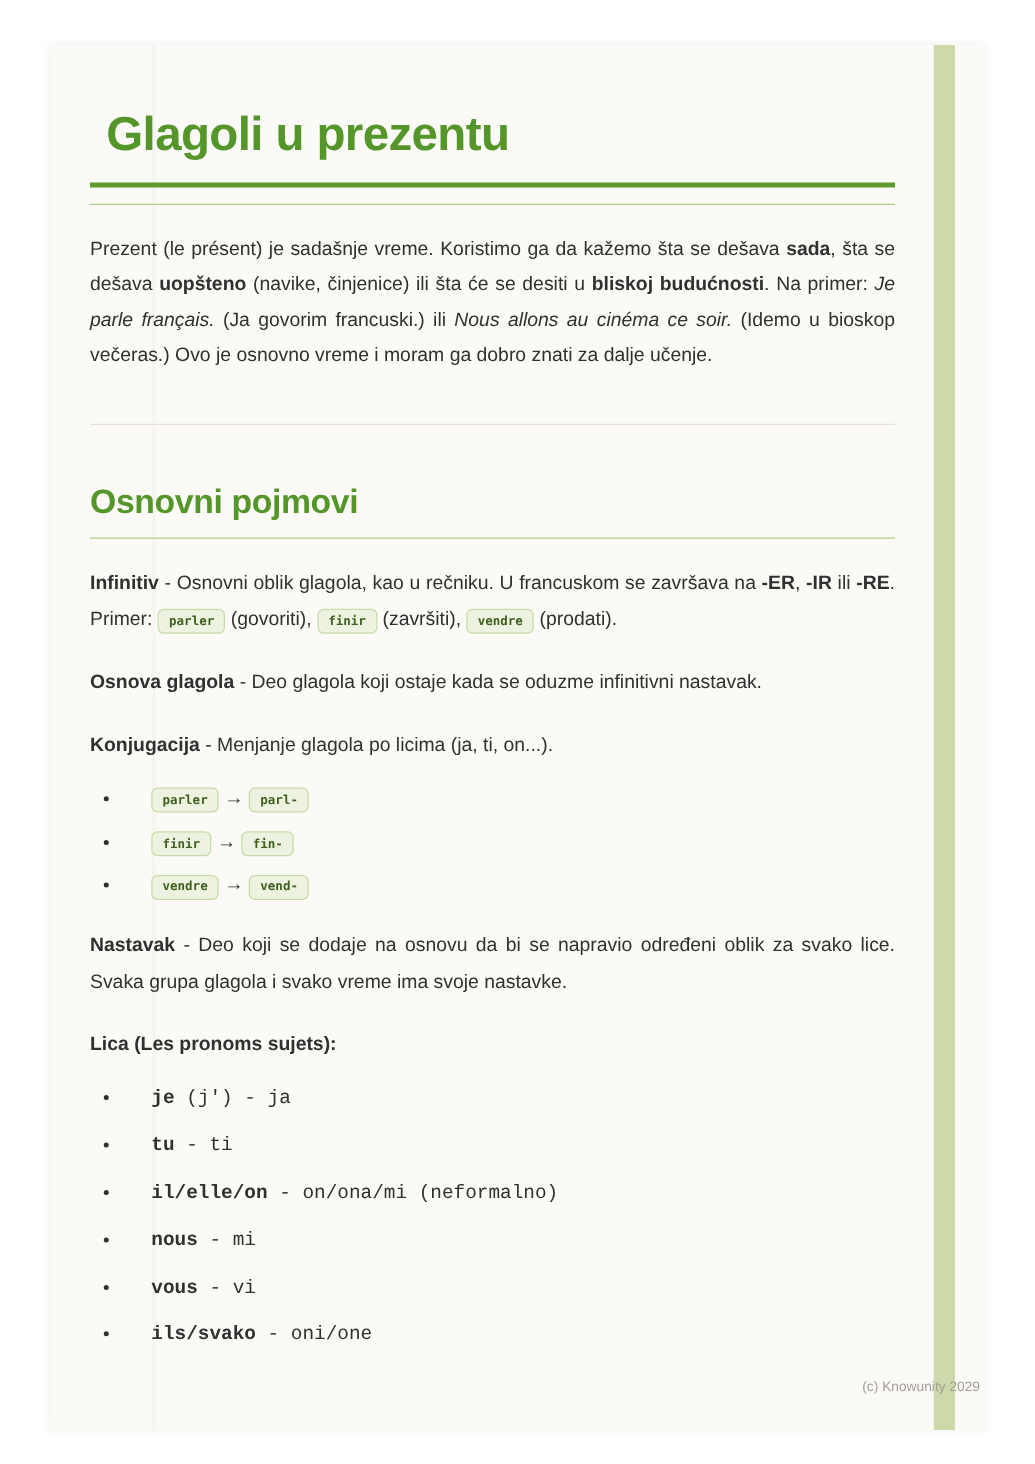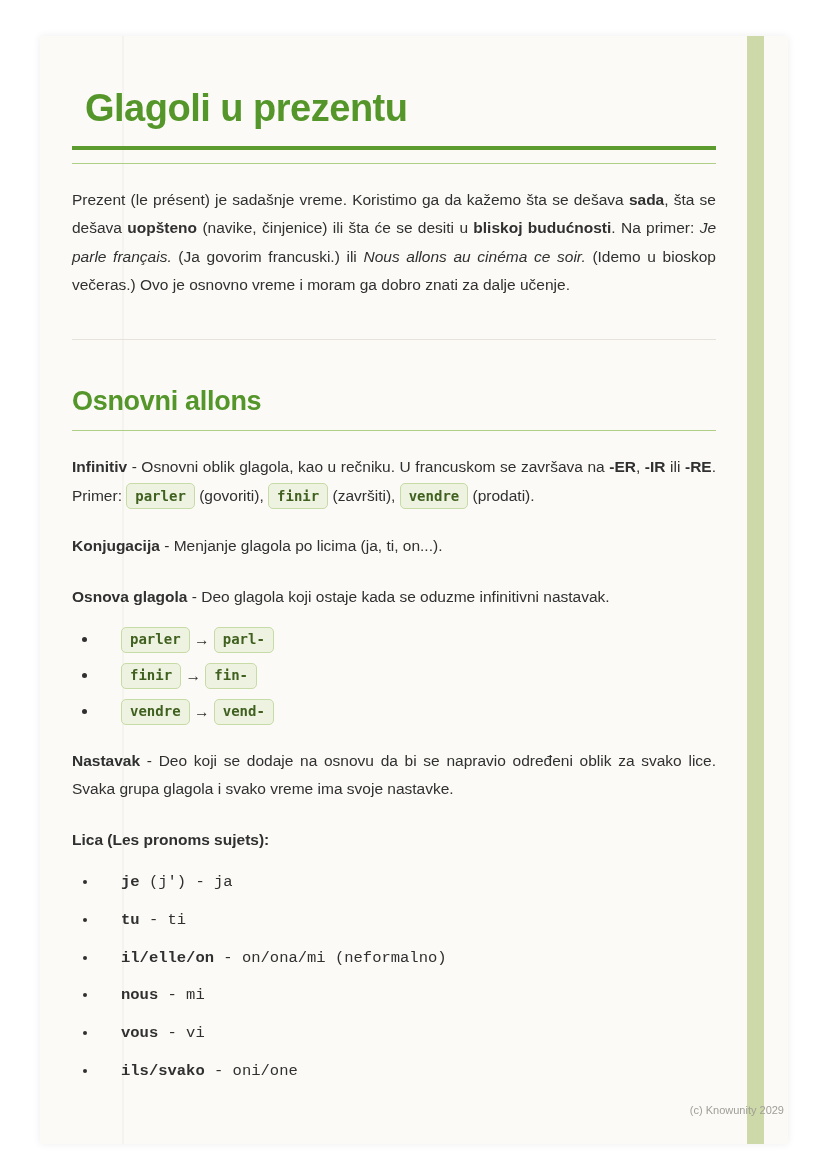--- a/index.html
+++ b/index.html
@@ -96,21 +96,21 @@
   ul.pronoun-list li {
     margin-bottom: 13px;
     font-family: Liberation Mono, monospace;
   }
   .run-n { font-style: normal; }
   .run-b { font-weight: 700; }
   .run-i { font-style: italic; }
   .run-c {
     display: inline-block;
     font-family: "DejaVu Sans Mono", monospace;
-    font-size: 14px;
+    font-size: 10px;
     font-weight: 700;
     color: var(--code-text, #40601f);
     background: var(--code-bg, #edf3e0);
     border: 1px solid var(--code-border, #c7dba6);
     border-radius: 5px;
     padding: 1.5px 8px;
     line-height: 1.5;
     vertical-align: baseline;
   }
   .watermark {
@@ -135,26 +135,26 @@
       <div class="title-rule"></div>
 
       <section>
         <div class="heading-rule"></div>
         <p class="body-p"><span class="run-n">Prezent (le présent) je sadašnje vreme. Koristimo ga da kažemo šta se dešava </span><span class="run-b">sada</span><span class="run-n">, šta se dešava </span><span class="run-b">uopšteno</span><span class="run-n"> (navike, činjenice) ili šta će se desiti u </span><span class="run-b">bliskoj budućnosti</span><span class="run-n">. Na primer: </span><span class="run-i">Je parle français.</span><span class="run-n"> (Ja govorim francuski.) ili </span><span class="run-i">Nous allons au cinéma ce soir.</span><span class="run-n"> (Idemo u bioskop večeras.) Ovo je osnovno vreme i moram ga dobro znati za dalje učenje.</span></p>
       </section>
 
       <div class="divider"></div>
 
       <section>
-        <h2 class="sec-heading">Osnovni allons</h2>
+        <h2 class="sec-heading">Osnovni pojmovi</h2>
         <div class="heading-rule"></div>
 
         <p class="body-p"><span class="run-b">Infinitiv</span><span class="run-n"> - Osnovni oblik glagola, kao u rečniku. U francuskom se završava na </span><span class="run-b">-ER</span><span class="run-n">, </span><span class="run-b">-IR</span><span class="run-n"> ili </span><span class="run-b">-RE</span><span class="run-n">. Primer: </span><span class="run-c">parler</span><span class="run-n"> (govoriti), </span><span class="run-c">finir</span><span class="run-n"> (završiti), </span><span class="run-c">vendre</span><span class="run-n"> (prodati).</span></p>
+        <p class="body-p"><span class="run-b">Osnova glagola</span><span class="run-n"> - Deo glagola koji ostaje kada se oduzme infinitivni nastavak.</span></p>
         <p class="body-p"><span class="run-b">Konjugacija</span><span class="run-n"> - Menjanje glagola po licima (ja, ti, on...).</span></p>
-        <p class="body-p"><span class="run-b">Osnova glagola</span><span class="run-n"> - Deo glagola koji ostaje kada se oduzme infinitivni nastavak.</span></p>
 
         <ul class="doc-list stem-list">
           <li><span class="run-c">parler</span><span class="run-n"> → </span><span class="run-c">parl-</span></li>
           <li><span class="run-c">finir</span><span class="run-n"> → </span><span class="run-c">fin-</span></li>
           <li><span class="run-c">vendre</span><span class="run-n"> → </span><span class="run-c">vend-</span></li>
         </ul>
 
         <p class="body-p"><span class="run-b">Nastavak</span><span class="run-n"> - Deo koji se dodaje na osnovu da bi se napravio određeni oblik za svako lice. Svaka grupa glagola i svako vreme ima svoje nastavke.</span></p>
         <p class="body-p"><span class="run-b">Lica (Les pronoms sujets):</span></p>
 

